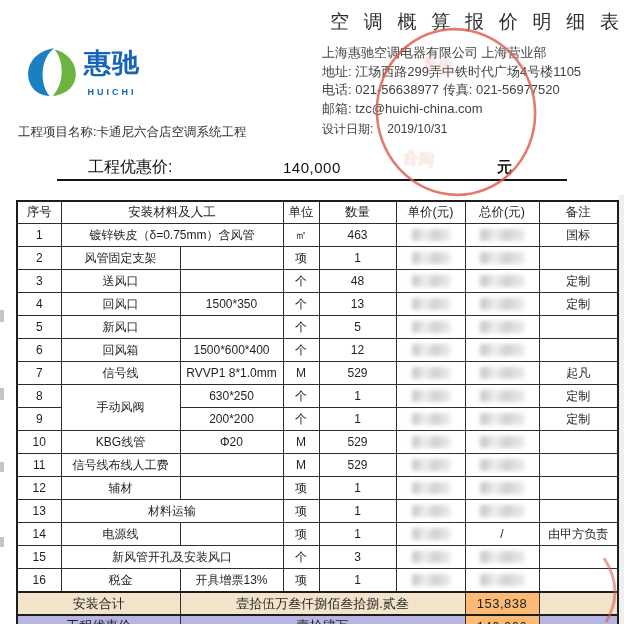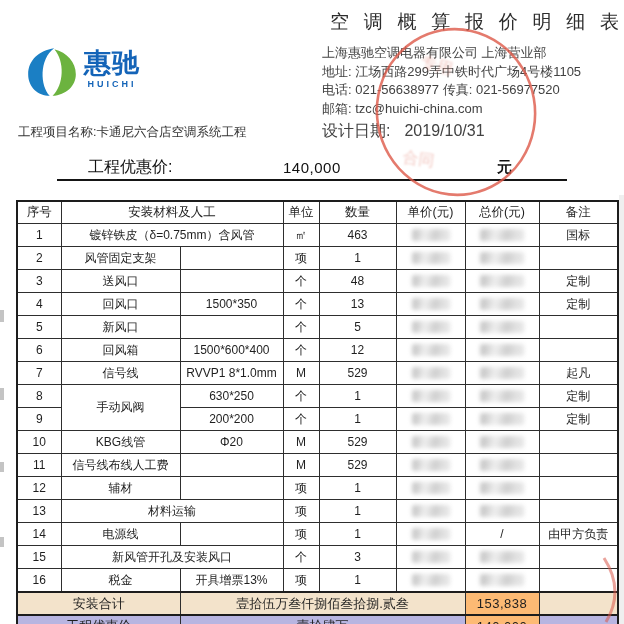--- a/index.html
+++ b/index.html
@@ -7,25 +7,25 @@
         font-family:"Liberation Sans","DejaVu Sans",sans-serif;color:#222;}
 
   
   .doc-title{position:absolute;top:9px;left:0;width:100%;text-align:right;
              font-family:"Liberation Serif","DejaVu Serif",serif;
              font-size:19px;letter-spacing:5px;color:#2d2d2d;font-weight:500;}
   .logo{position:absolute;left:26px;top:46px;display:flex;align-items:flex-start;}
   .logo-globe{width:52px;height:52px;}
   .logo-words{margin-left:6px;margin-top:4px;line-height:1;}
   .logo-cn{font-size:27px;font-weight:bold;color:#1464b8;letter-spacing:1px;}
-  .logo-en{font-size:9px;font-weight:bold;color:#1464b8;letter-spacing:3px;margin-top:3px;text-align:center;}
+  .logo-en{font-size:9px;font-weight:bold;color:#1464b8;letter-spacing:3px;margin-top:11px;text-align:center;}
 
   .company{position:absolute;left:322px;top:44px;font-size:13px;line-height:18.5px;color:#424242;}
   .project-line{position:absolute;left:18px;top:124px;font-size:12.5px;color:#333;}
-  .design-date{position:absolute;left:322px;top:121px;font-size:16px;color:#424242;}
+  .design-date{position:absolute;left:322px;top:121px;font-size:12px;color:#424242;}
   .design-date .dd-val{margin-left:14px;}
 
   .price-label{position:absolute;left:88px;top:157px;font-size:16px;font-weight:normal;color:#111;}
   .price-amount{position:absolute;left:283px;top:159px;font-size:15px;color:#111;letter-spacing:.5px;}
   .price-unit{position:absolute;left:497px;top:158px;font-size:15px;font-weight:bold;color:#111;}
   .price-underline{position:absolute;left:57px;top:179px;width:510px;border-top:2.5px solid #151515;}
 
   
   .tbl-wrap{position:absolute;left:16px;top:200px;}
   table.q{border-collapse:collapse;table-layout:fixed;width:601px;border:2.5px solid #1d1d1d;background:#fff;}

